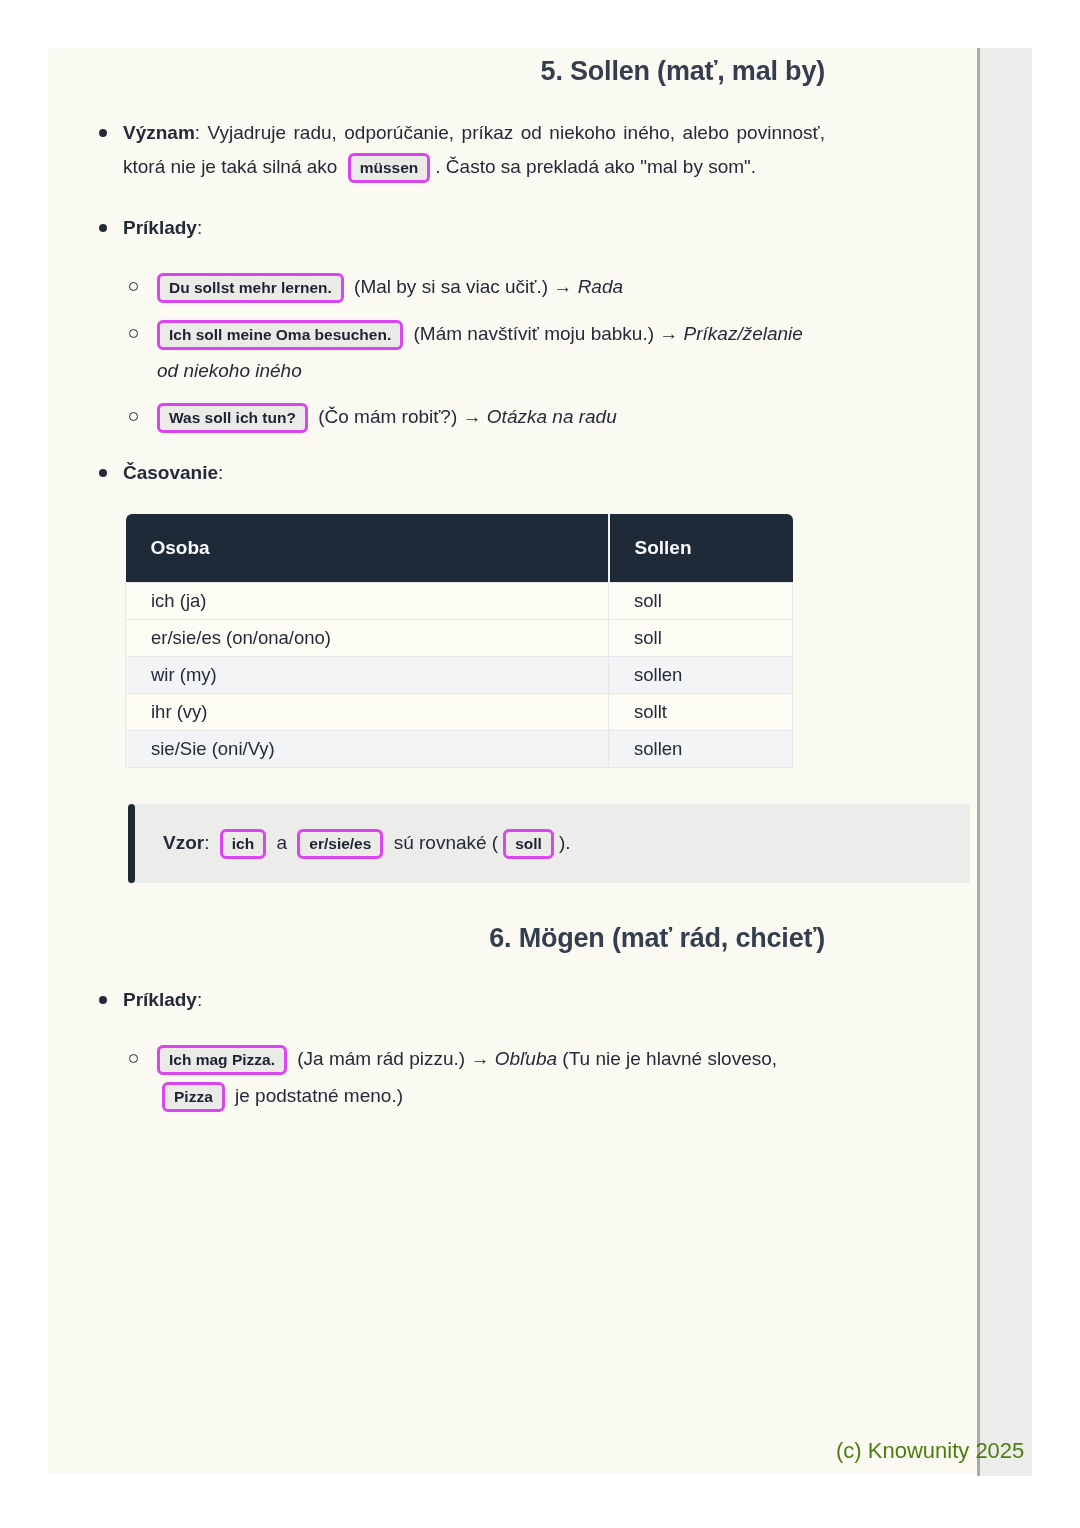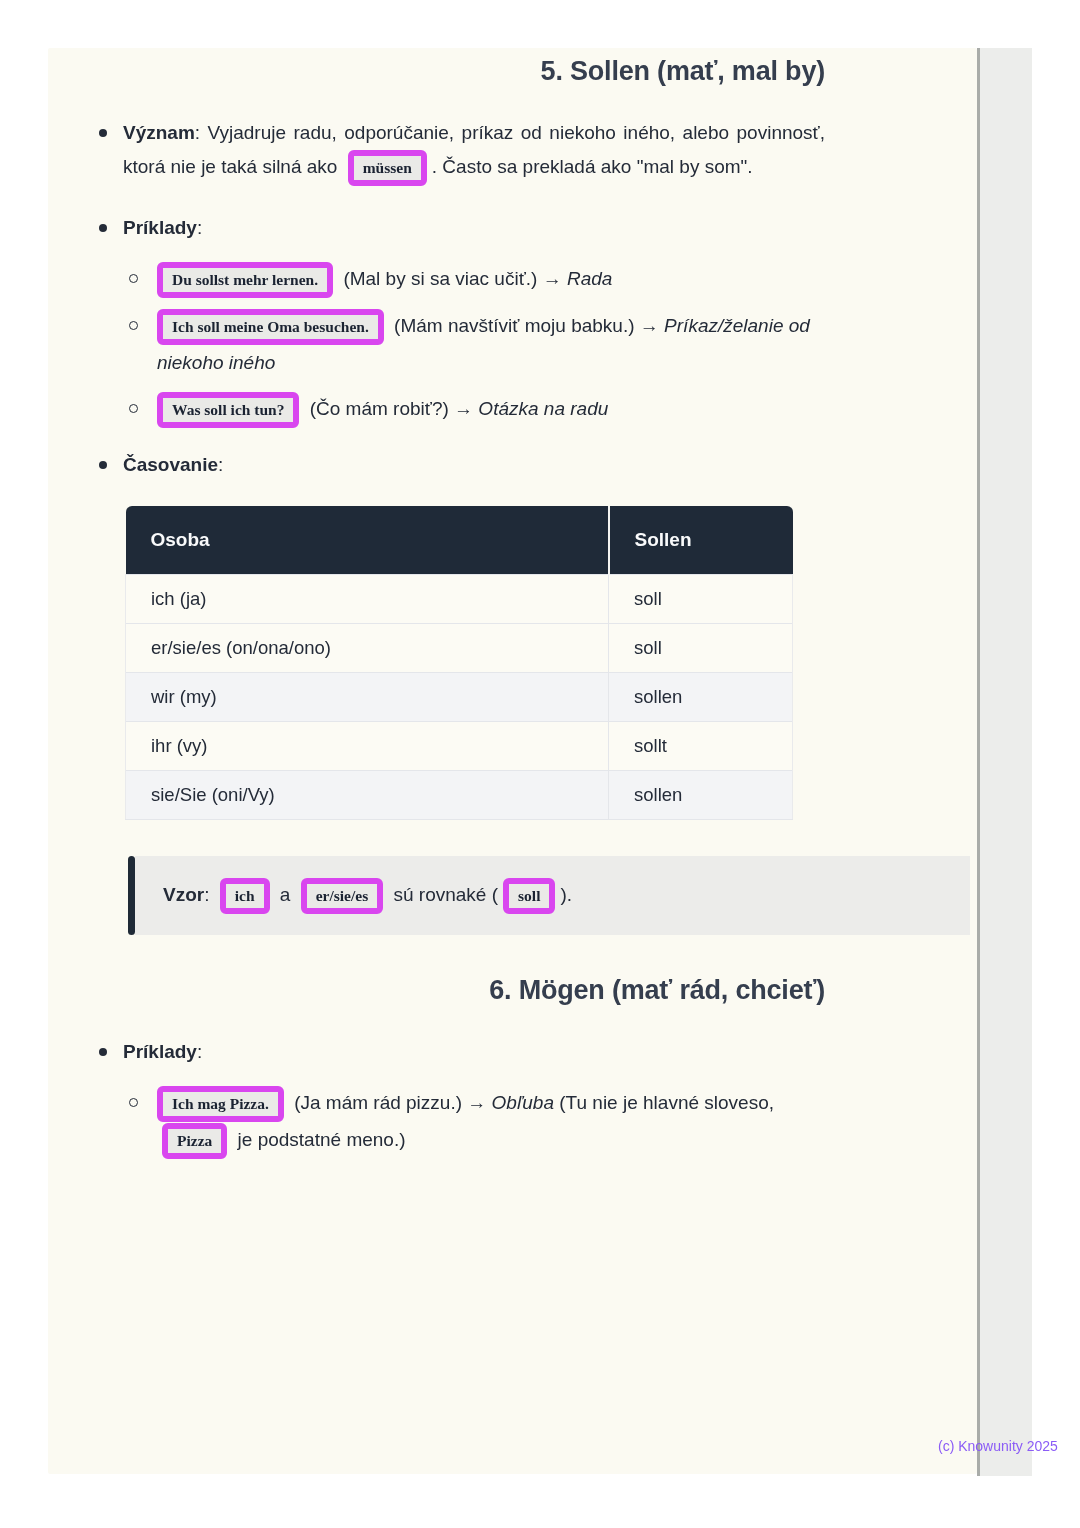--- a/index.html
+++ b/index.html
@@ -34,81 +34,81 @@
   ul { margin: 0; padding: 0; list-style: none; }
   ul.l1 > li {
     position: relative; padding-left: 30px;
     font-size: 19px; line-height: 34px; margin-bottom: 26px;
   }
   ul.l1 > li::before {
     content: ""; position: absolute; left: 6px; top: 13px;
     width: 8px; height: 8px; border-radius: 50%; background: #242b38;
   }
   ul.l1 > li.tight { margin-bottom: 20px; }
-  ul.l2 { margin-top: 16px; }
+  ul.l2 { margin-top: 24px; }
   ul.l2 > li {
     position: relative; padding-left: 34px;
     font-size: 19px; line-height: 36px; margin-bottom: 10px;
   }
   ul.l2 > li::before {
     content: ""; position: absolute; left: 6px; top: 13px;
     width: 7px; height: 7px; border-radius: 50%;
     border: 1.5px solid #242b38; background: transparent;
   }
   .just { text-align: justify; }
   b { font-weight: bold; }
   i { font-style: italic; }
 
   .code {
-    font-family: Liberation Serif, serif;
+    font-family: Liberation Sans, sans-serif;
     font-weight: bold; font-size: 15.5px;
     color: #1b2332;
     background: #eaeae7;
-    border: 6px solid #d946ef;
+    border: 3px solid #d946ef;
     border-radius: 6px;
     padding: 3px 9px 4px 9px;
     margin: 0 5px;
     white-space: nowrap;
   }
 
   table.conj {
     border-collapse: collapse;
     width: 668px;
     margin: 24px 0 0 32px;
     font-size: 18.5px;
   }
   table.conj th {
     background: #1f2a38; color: #f9fafb;
     font-weight: bold; font-size: 19px;
     text-align: left; padding: 23px 25px;
   }
   table.conj th:first-child { border-top-left-radius: 6px; border-right: 2px solid #f4f4f1; width: 483px; }
   table.conj th:last-child { border-top-right-radius: 6px; }
-  table.conj td { padding: 13px 25px; color: #242b38; }
+  table.conj td { padding: 7px 25px; color: #242b38; }
   table.conj tr.odd td { background: #fcfbf4; }
   table.conj tr.even td { background: #f3f4f6; }
   table.conj td { border-top: 1px solid #e4e6ea; }
   table.conj td:first-child { border-left: 1px solid #e9eaec; border-right: 1px solid #e4e6ea; }
   table.conj td:last-child { border-right: 1px solid #e9eaec; }
   table.conj tr:last-child td { border-bottom: 1px solid #e4e6ea; }
 
   .callout {
     display: flex; margin: 36px 0 0 35px; width: 842px;
   }
   .callout .bar {
     width: 7px; border-radius: 4px; background: #1f2a37; flex: none;
   }
   .callout .box {
     flex: 1; background: #ececea; padding: 24px 28px;
     font-size: 19px; line-height: 30px;
   }
 
   .watermark {
-    position: absolute; left: 938px; top: 1438px;
-    font-size: 14px; color: #8b5cf6; z-index: 5;
+    position: absolute; left: 836px; top: 1438px;
+    font-size: 22px; color: #4d7c0f; z-index: 5;
     white-space: nowrap;
   }
 </style>
 </head>
 <body>
 
 <div class="page">
   <div class="content">
 
     <h2>5. Sollen (mať, mal by)</h2>

